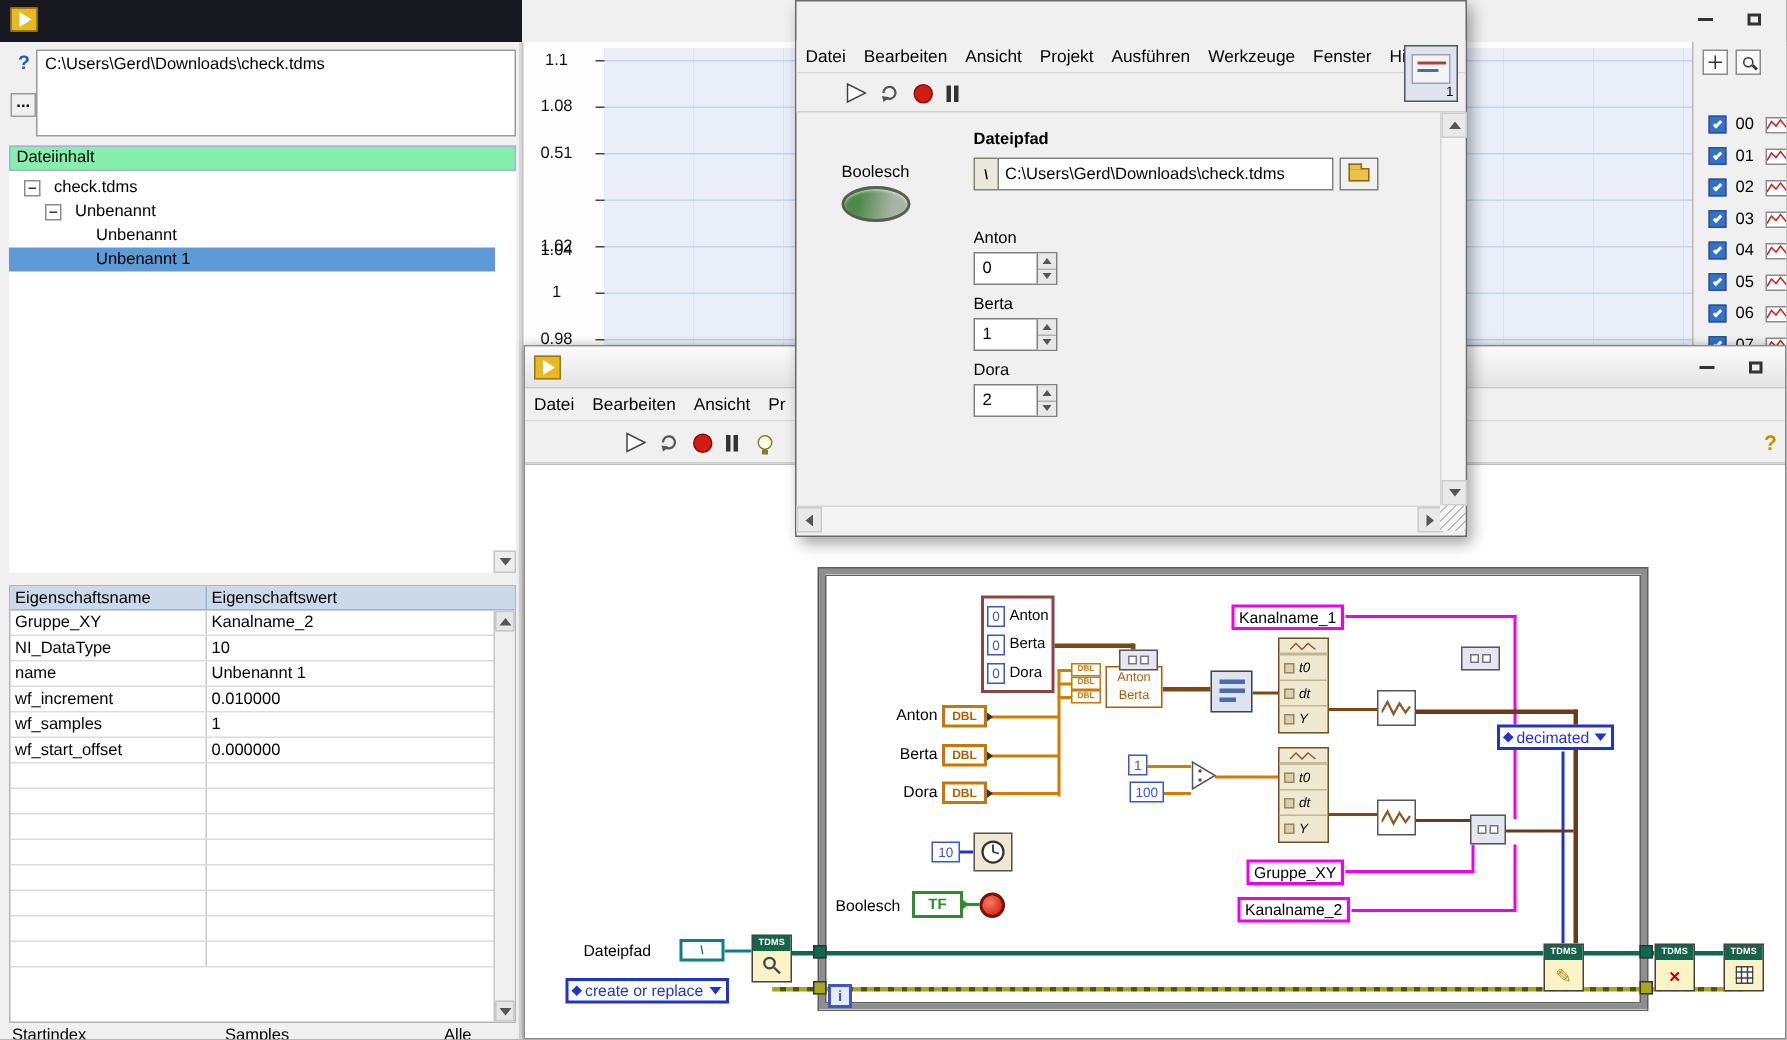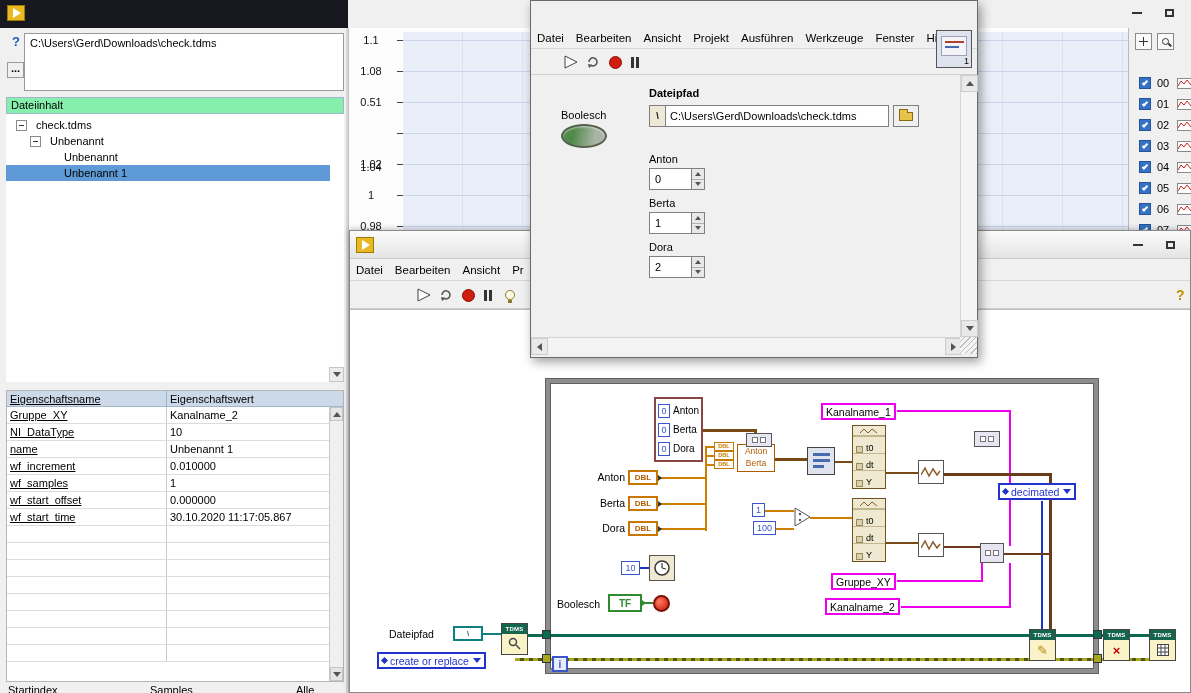--- a/index.html
+++ b/index.html
@@ -47,21 +47,21 @@
   .expander { position:absolute; top:3px; width:11px; height:11px; background:#fff;
     border:1px solid #8a8a8a; display:flex; align-items:center; justify-content:center; }
   .expander .minus { width:5px; height:1px; background:#333; }
   .tlabel { position:absolute; top:2px; white-space:nowrap; }
   .tree-scroll-down { position:absolute; right:0; bottom:0; width:15px; height:15px;
     background:#ececec; border:1px solid #c6c6c6; display:flex; align-items:center; justify-content:center; }
   .proptable { background:#fff; border:1px solid #b5b5b5; }
   .prow { display:flex; height:17px; border-bottom:1px solid #dcdcdc; }
   .prow.phead { height:16px; background:#ccd9e8; border-bottom:1px solid #9fb6cc; }
   .pc { padding:2px 3px 0 3px; overflow:hidden; white-space:nowrap; }
-  .pc.name { width:160px; border-right:1px solid #c9c9c9;text-decoration:underline; }
+  .pc.name { width:131px; border-right:1px solid #c9c9c9; }
   .prow.phead .pc.name { border-right:1px solid #9fb6cc; }
   .pc.val { flex:1; }
   .ptbl-scroll { position:absolute; right:0; top:16px; bottom:0; width:14px; background:#f0f0f0;
     border-left:1px solid #c9c9c9; }
   .sb-btn { position:absolute; left:0; right:0; height:14px; background:#e6e6e6;
     border:1px solid #c6c6c6; display:flex; align-items:center; justify-content:center; }
 
   .tri-up { width:0;height:0;border-left:4px solid transparent;border-right:4px solid transparent;border-bottom:5px solid #555; }
   .tri-down { width:0;height:0;border-left:4px solid transparent;border-right:4px solid transparent;border-top:5px solid #555; }
   .tri-left { width:0;height:0;border-top:4px solid transparent;border-bottom:4px solid transparent;border-right:5px solid #555; }
@@ -143,21 +143,21 @@
     display:flex; align-items:center; justify-content:center; margin-right:3px; }
   .clabel { font-size:10px; }
   .dblmini { position:absolute; width:20px; height:9px; border:1px solid #c87800; background:#fff;
     color:#c87800; font-size:5.5px; font-weight:bold; text-align:center; line-height:7px; }
   .bundlebox { position:absolute; border:1px solid #b05a00; background:#fff; color:#b05a00;
     font-size:8.5px; text-align:center; line-height:12px; }
   .xvi { position:absolute; width:28px; height:28px; border:1px solid #444; background:#dfe3ee; }
   .xvi i { position:absolute; left:5px; width:17px; height:3px; background:#4a6ab0; }
   .bw { position:absolute; width:34px; border:1px solid #6e511f; background:#efe9d2; }
   .bw .bwh { height:10px; border-bottom:1px solid #c2b68e; display:flex; align-items:center; justify-content:center; }
-  .bw .bwrow { height:17px; border-top:1px solid #c2b68e; display:flex; align-items:flex-end; font-size:9px; padding-left:3px; gap:3px; }
+  .bw .bwrow { height:17px; border-top:1px solid #c2b68e; display:flex; align-items:center; font-size:9px; padding-left:3px; gap:3px;font-style:italic; }
   .bw .bwrow:first-of-type { border-top:none; }
   .bw .cell { width:7px; height:7px; background:#d8d0b0; border:1px solid #9a8a5a; }
   .wfico { position:absolute; width:26px; height:24px; border:1px solid #555; background:#fff;
     display:flex; align-items:center; justify-content:center; }
   .mini-node { position:absolute; border:1px solid #555; background:#e6e6f2; display:flex;
     align-items:center; justify-content:center; gap:2px; }
   .mini-node b { width:6px; height:6px; background:#fff; border:1px solid #777; }
   .str { position:absolute; border:2px solid #ee00ee; background:#fff; font-size:10.5px;
     padding:1px 3px; height:17px; white-space:nowrap; }
   .enum { position:absolute; border:2px solid #2233cc; background:#fff; color:#2233cc;
@@ -260,24 +260,20 @@
     </div>
     <div class="prow">
       <div class="pc name">wf_samples</div>
       <div class="pc val">1</div>
     </div>
     <div class="prow">
       <div class="pc name">wf_start_offset</div>
       <div class="pc val">0.000000</div>
     </div>
     <div class="prow">
-      <div class="pc name">wf_start_time</div>
-      <div class="pc val">30.10.2020 11:17:05.867</div>
-    </div>
-    <div class="prow">
         <div class="pc name"></div>
         <div class="pc val"></div>
       </div>
     <div class="prow">
         <div class="pc name"></div>
         <div class="pc val"></div>
       </div>
     <div class="prow">
         <div class="pc name"></div>
         <div class="pc val"></div>

